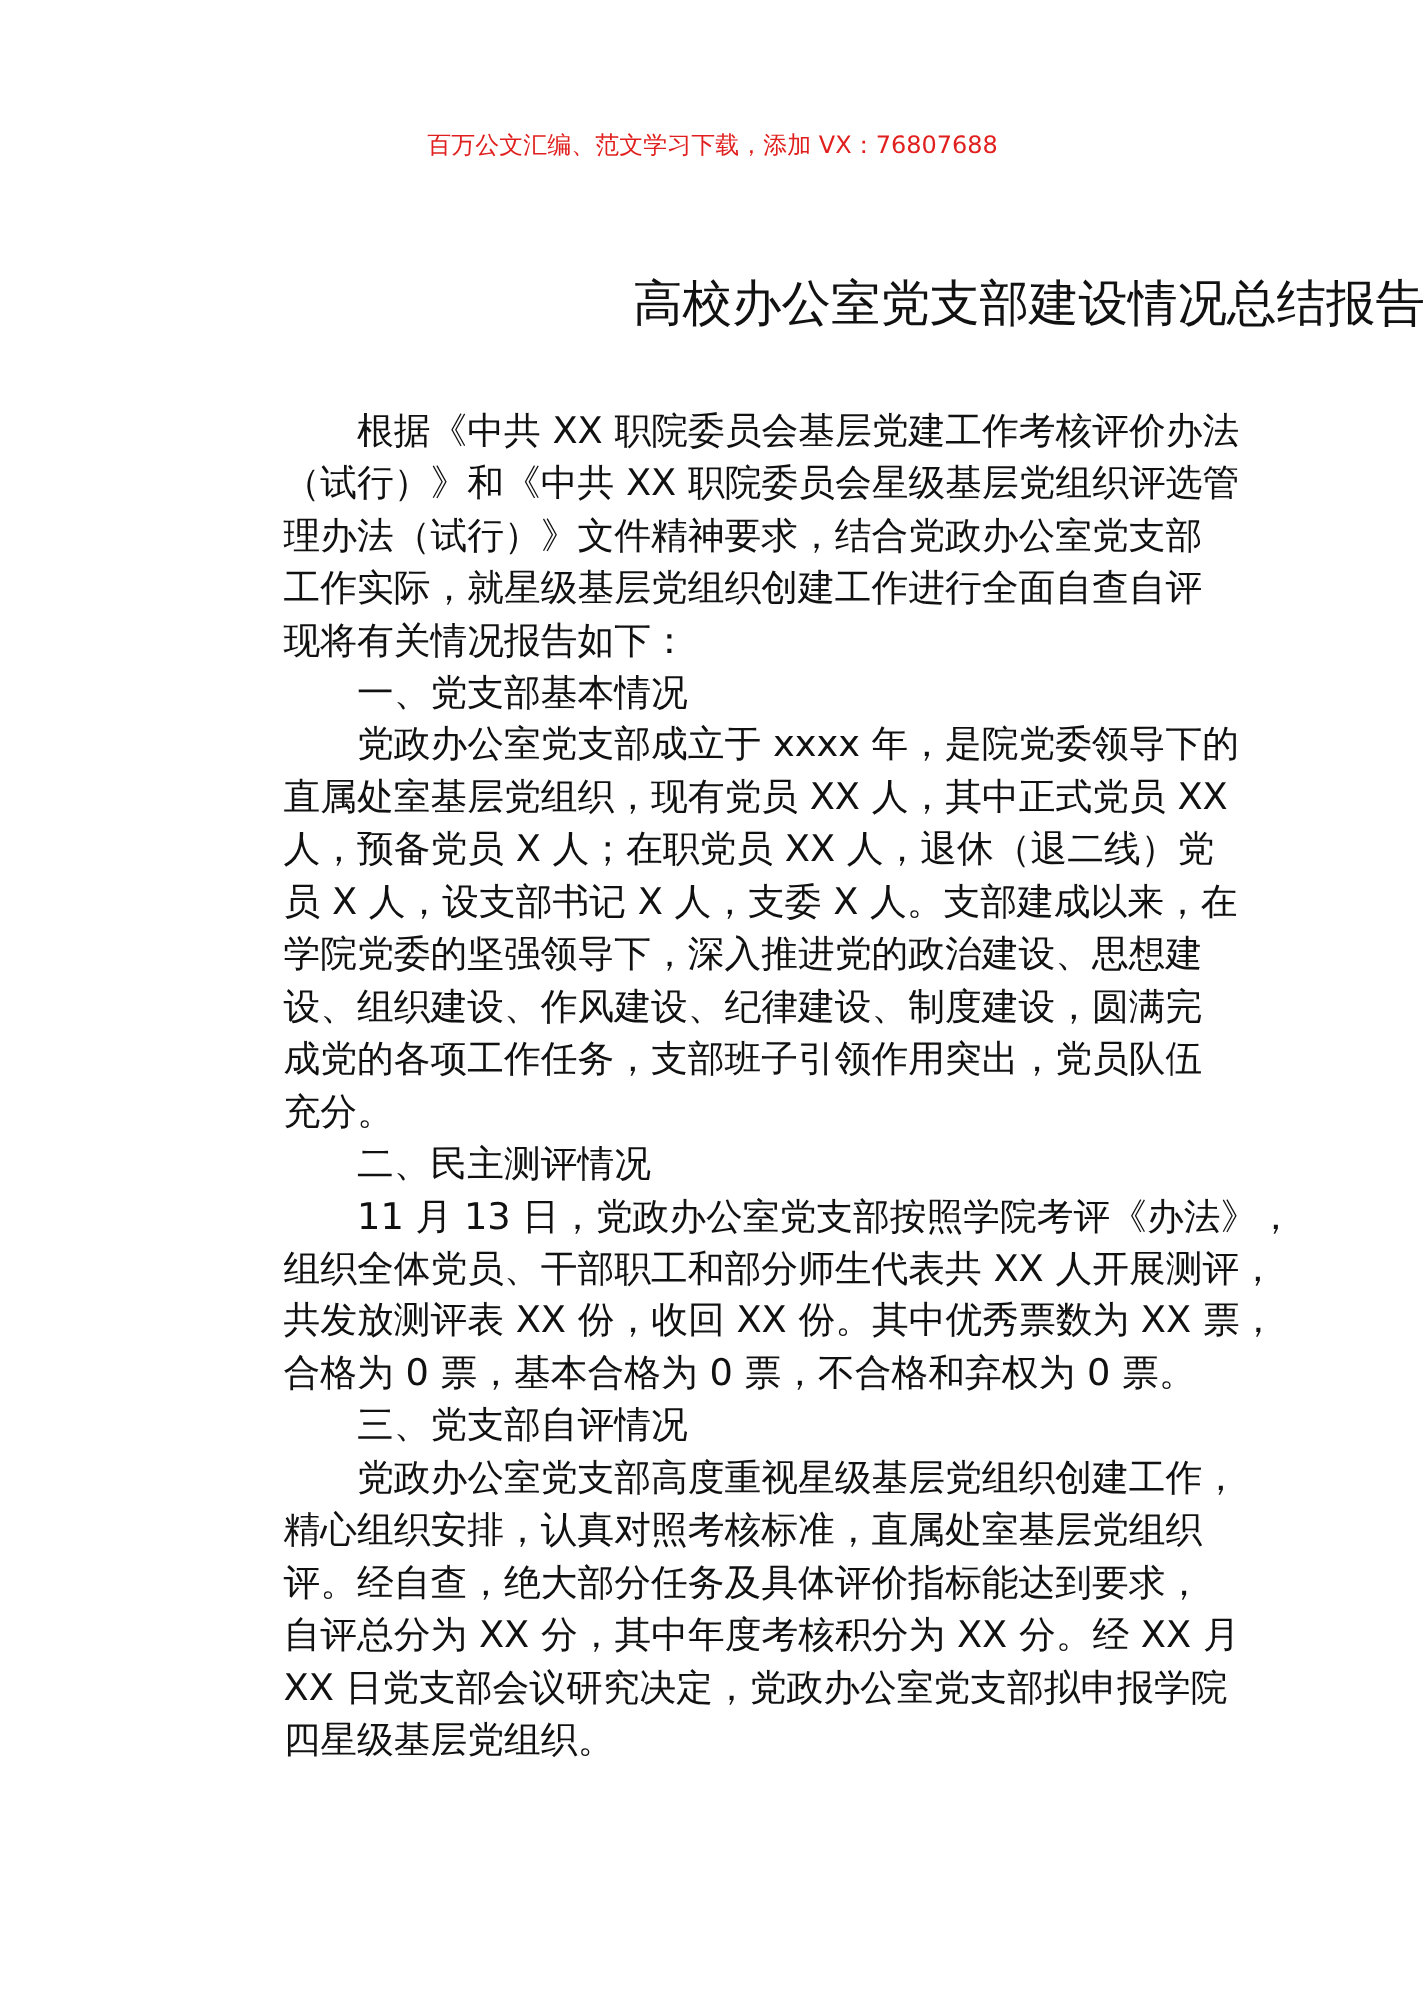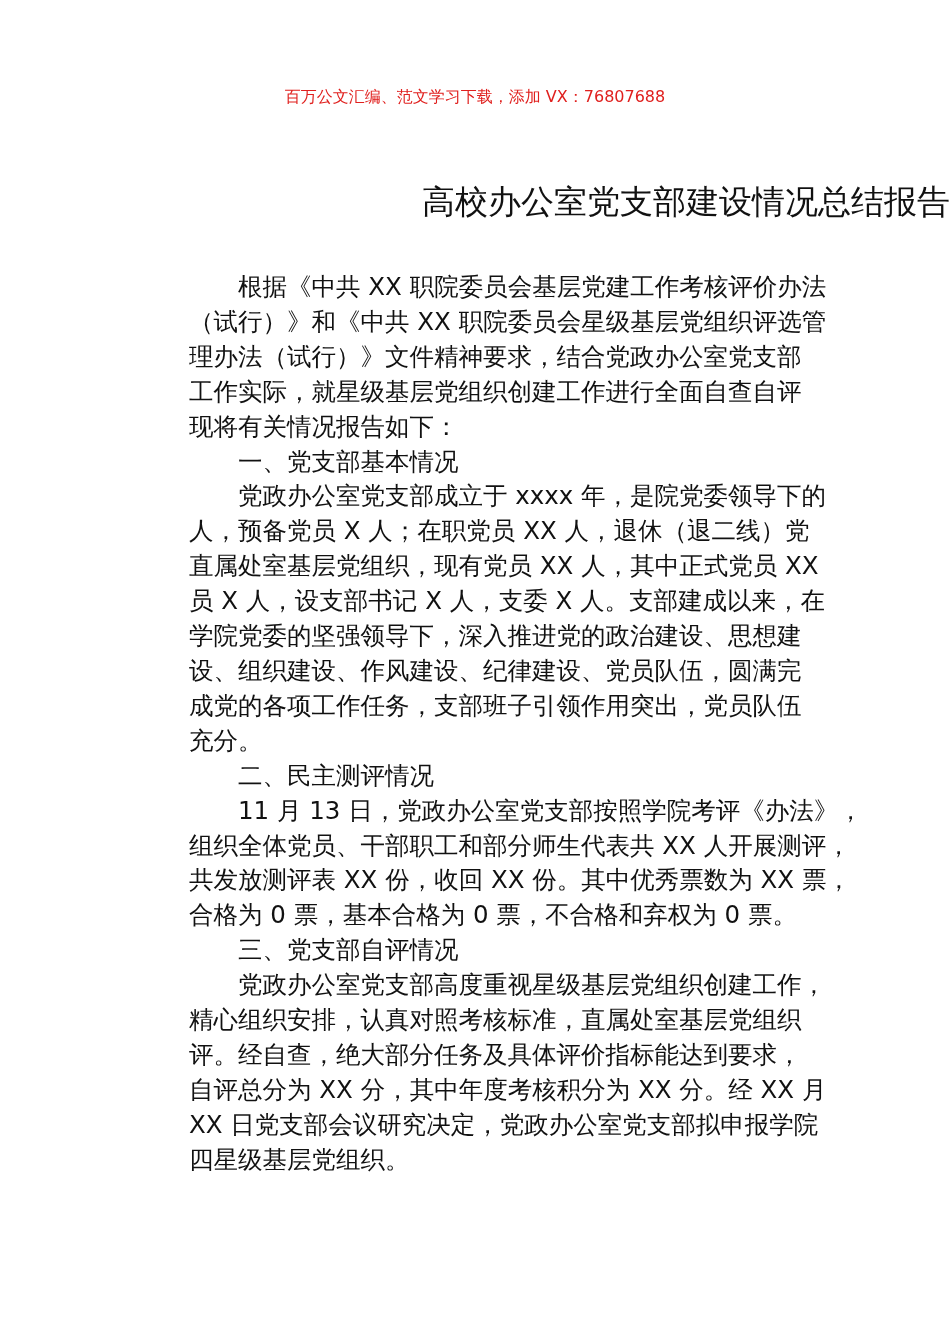--- a/index.html
+++ b/index.html
@@ -35,25 +35,25 @@
       <span class="ln" style="text-indent:0">（试行）》和《中共 XX 职院委员会星级基层党组织评选管</span>
       <span class="ln" style="text-indent:0">理办法（试行）》文件精神要求，结合党政办公室党支部</span>
       <span class="ln" style="text-indent:0">工作实际，就星级基层党组织创建工作进行全面自查自评</span>
       <span class="ln" style="text-indent:0">现将有关情况报告如下：</span>
     </p>
 
     <p class="heading">一、党支部基本情况</p>
 
     <p class="para">
       <span class="ln">党政办公室党支部成立于 xxxx 年，是院党委领导下的</span>
+      <span class="ln" style="text-indent:0">直属处室基层党组织，现有党员 XX 人，其中正式党员 XX</span>
       <span class="ln" style="text-indent:0">人，预备党员 X 人；在职党员 XX 人，退休（退二线）党</span>
-      <span class="ln" style="text-indent:0">直属处室基层党组织，现有党员 XX 人，其中正式党员 XX</span>
       <span class="ln" style="text-indent:0">员 X 人，设支部书记 X 人，支委 X 人。支部建成以来，在</span>
       <span class="ln" style="text-indent:0">学院党委的坚强领导下，深入推进党的政治建设、思想建</span>
-      <span class="ln" style="text-indent:0">设、组织建设、作风建设、纪律建设、党员队伍，圆满完</span>
+      <span class="ln" style="text-indent:0">设、组织建设、作风建设、纪律建设、制度建设，圆满完</span>
       <span class="ln" style="text-indent:0">成党的各项工作任务，支部班子引领作用突出，党员队伍</span>
       <span class="ln" style="text-indent:0">充分。</span>
     </p>
 
     <p class="heading">二、民主测评情况</p>
 
     <p class="para">
       <span class="ln">11 月 13 日，党政办公室党支部按照学院考评《办法》，</span>
       <span class="ln" style="text-indent:0">组织全体党员、干部职工和部分师生代表共 XX 人开展测评，</span>
       <span class="ln" style="text-indent:0">共发放测评表 XX 份，收回 XX 份。其中优秀票数为 XX 票，</span>

